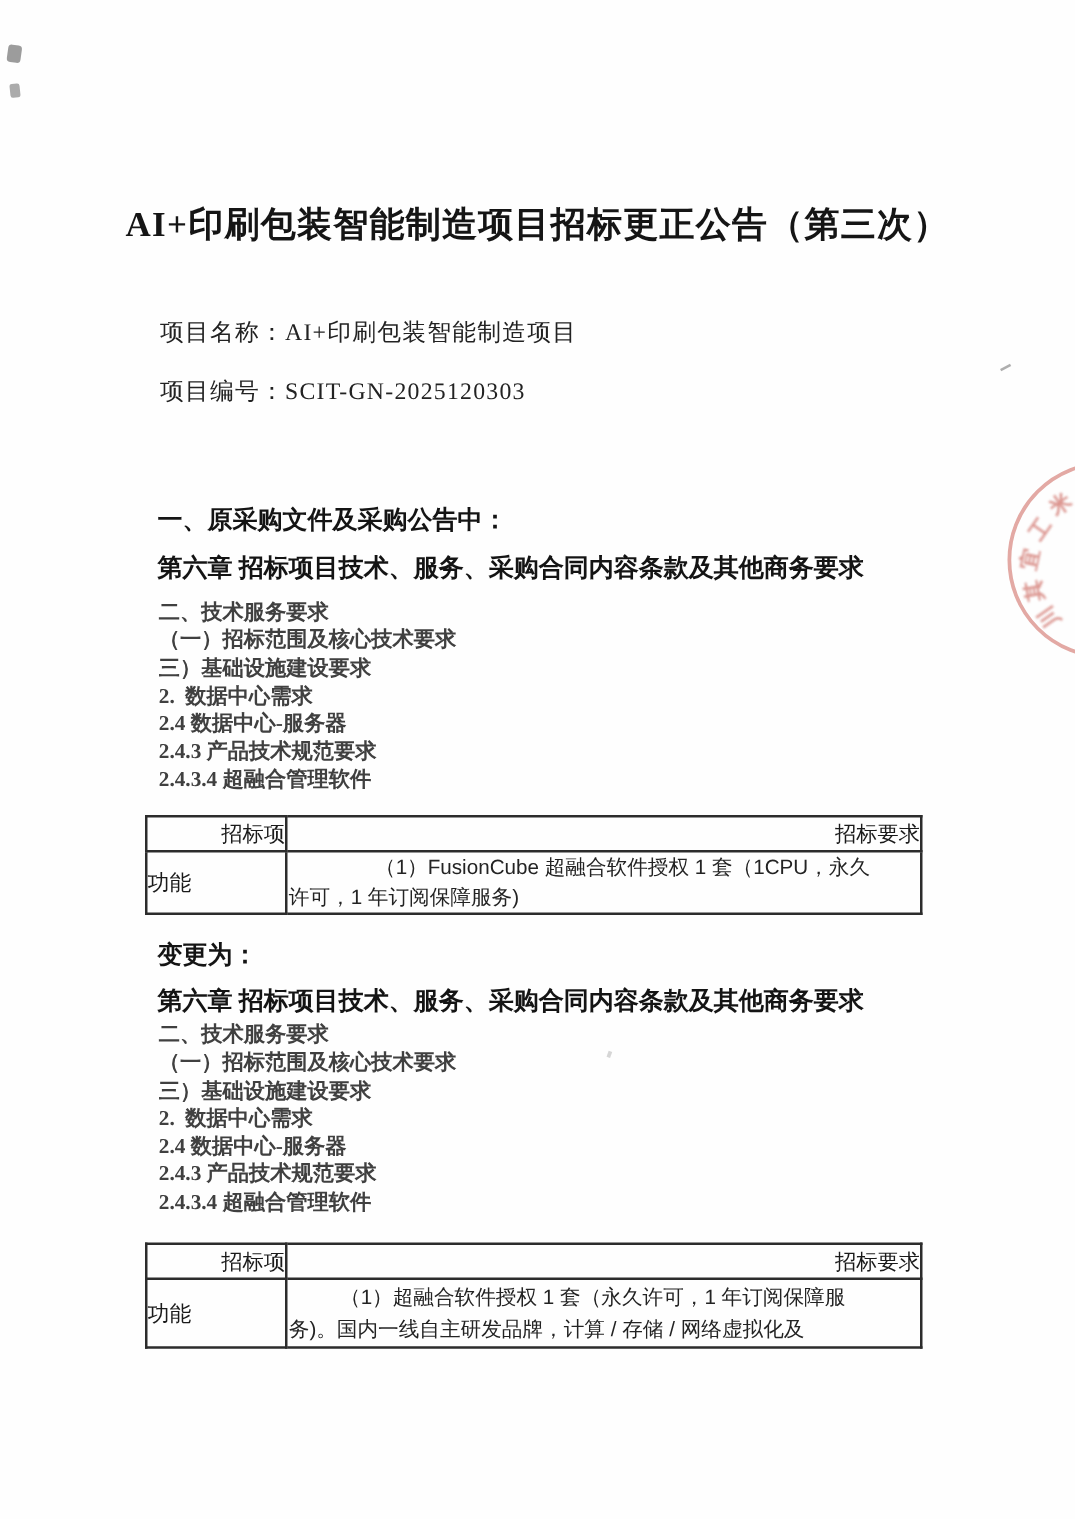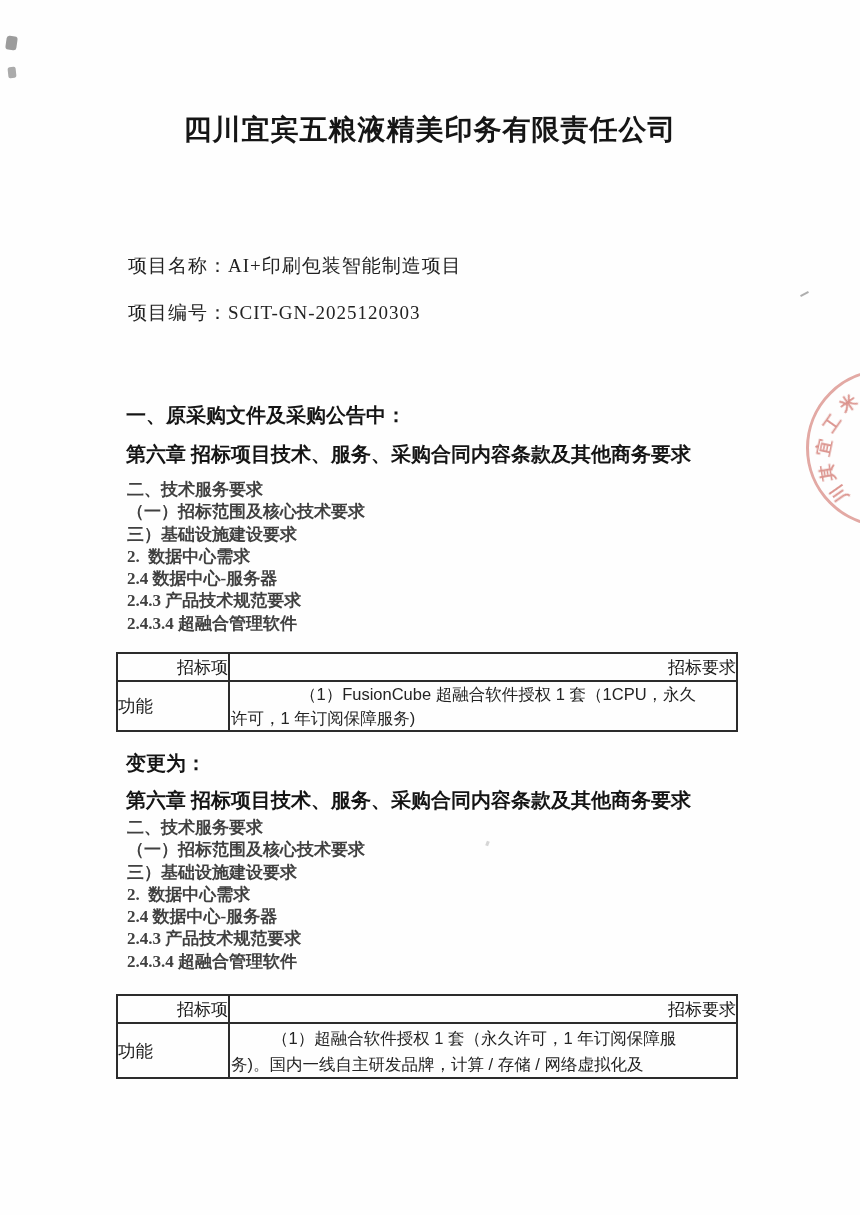--- a/index.html
+++ b/index.html
@@ -111,21 +111,21 @@
   .mark1 { left: 6px;  top: 36px; width: 11px; height: 14px; background: #4b4b4b; border-radius: 3px; transform: rotate(8deg); opacity: .55; }
   .mark2 { left: 8px;  top: 67px; width: 8px;  height: 11px; background: #575757; border-radius: 2px; transform: rotate(-6deg); opacity: .5; }
   .speck1 { left: 800px; top: 293px; width: 9px; height: 2px; background: #9a9a9a; transform: rotate(-28deg); opacity: .8; }
   .speck2 { left: 486px; top: 841px; width: 3px; height: 5px; background: #bbbbbb; transform: rotate(20deg); opacity: .6; }
 </style>
 </head>
 <body>
 
 <div class="page">
 
-  <div class="doc-title t1">四川宜宾五粮液精美印务有限责任公司</div>
+  <div class="doc-title t2">AI+印刷包装智能制造项目招标更正公告（第三次）</div>
 
   <div class="meta-line m1">项目名称：AI+印刷包装智能制造项目</div>
   <div class="meta-line m2">项目编号：SCIT-GN-2025120303</div>
 
   <div class="heading h-orig">一、原采购文件及采购公告中：</div>
   <div class="heading h-ch1">第六章 招标项目技术、服务、采购合同内容条款及其他商务要求</div>
 
   <div class="outline o1">
     <div>二、技术服务要求</div>
     <div>（一）招标范围及核心技术要求</div>

